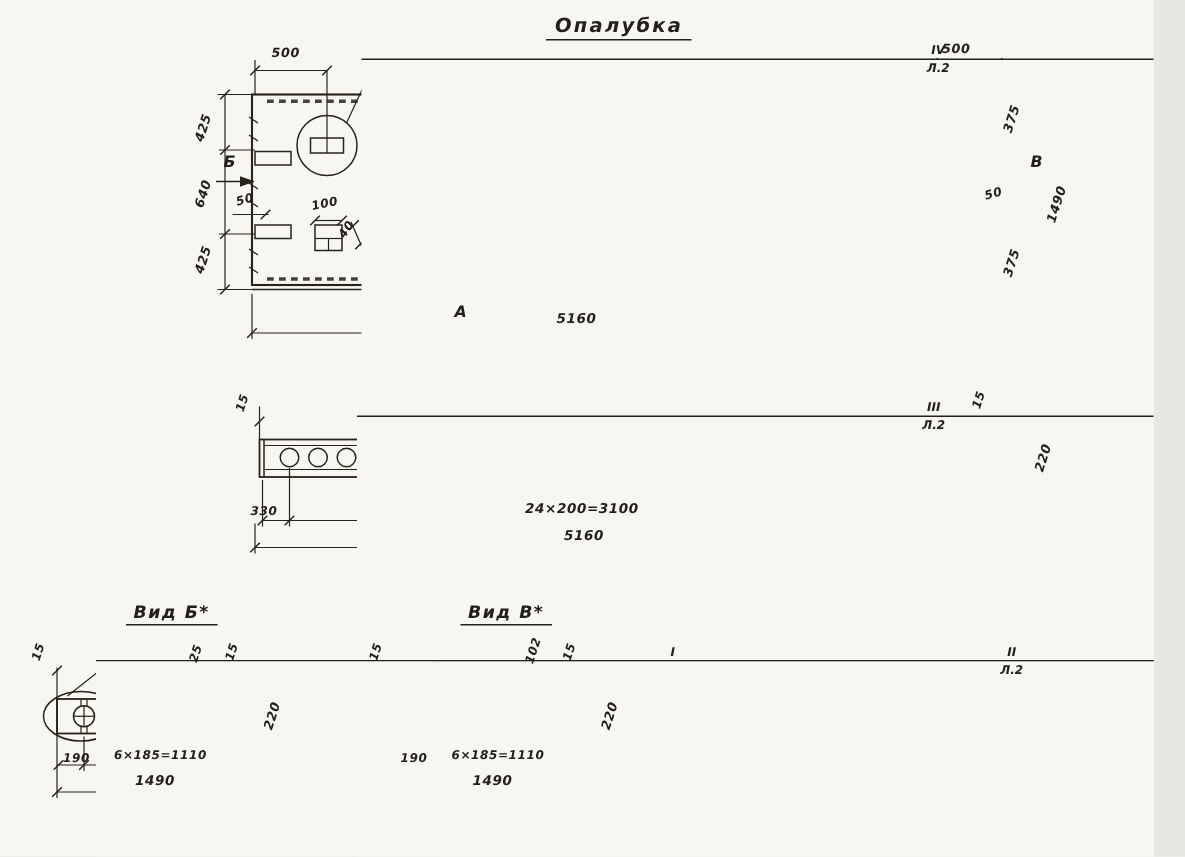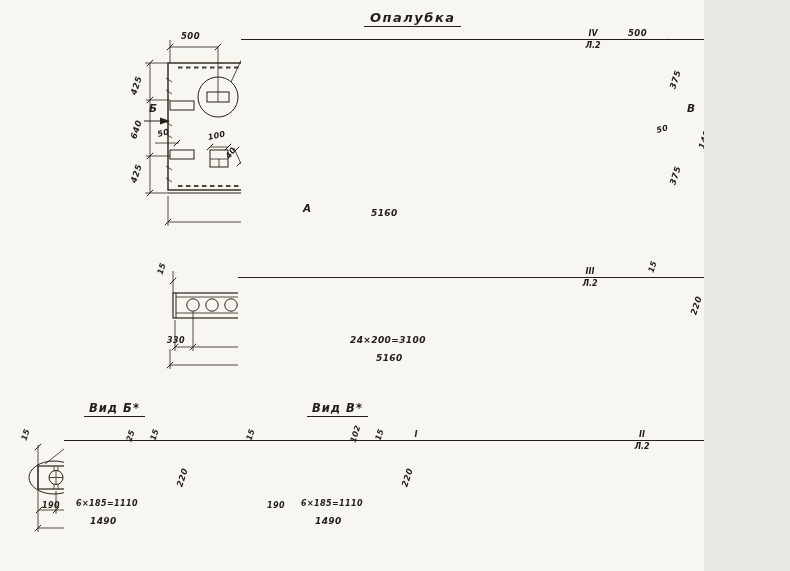--- a/index.html
+++ b/index.html
@@ -1,18 +1,18 @@
 <!DOCTYPE html>
 <html><head>
 <meta charset="utf-8">
 <style>
   html,body{margin:0;padding:0;background:#e8e7e2;}
   .sheet{
     position:relative;
-    width:704px;height:571px;
+    width:769px;height:571px;
     background:#f7f6f1;
     overflow:hidden;
     font-family:"DejaVu Sans", sans-serif;
   }
   svg{position:absolute;left:0;top:0;}
   svg *{stroke:#262319;fill:none;}
   svg .f{fill:#262319;stroke:none;}
   svg .w14{stroke-width:1.4;}
   svg .w12{stroke-width:1.2;}
   svg .w10{stroke-width:1;}

